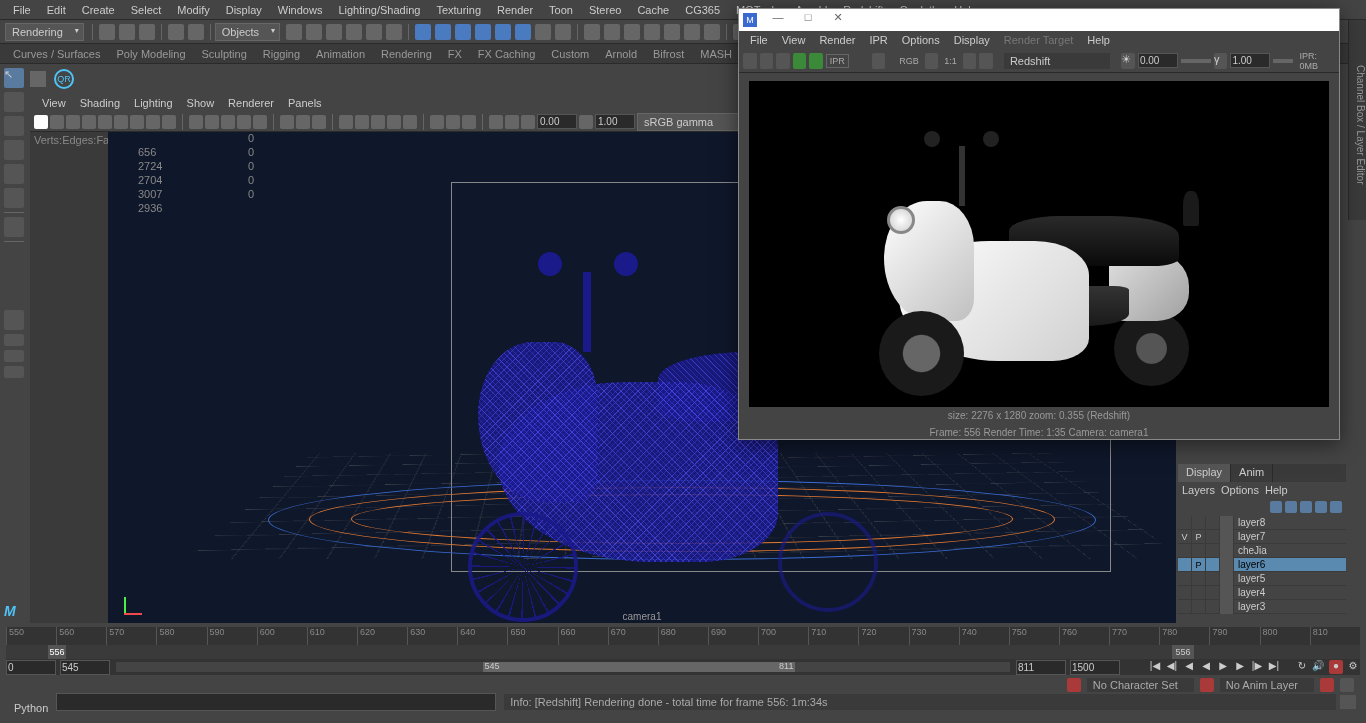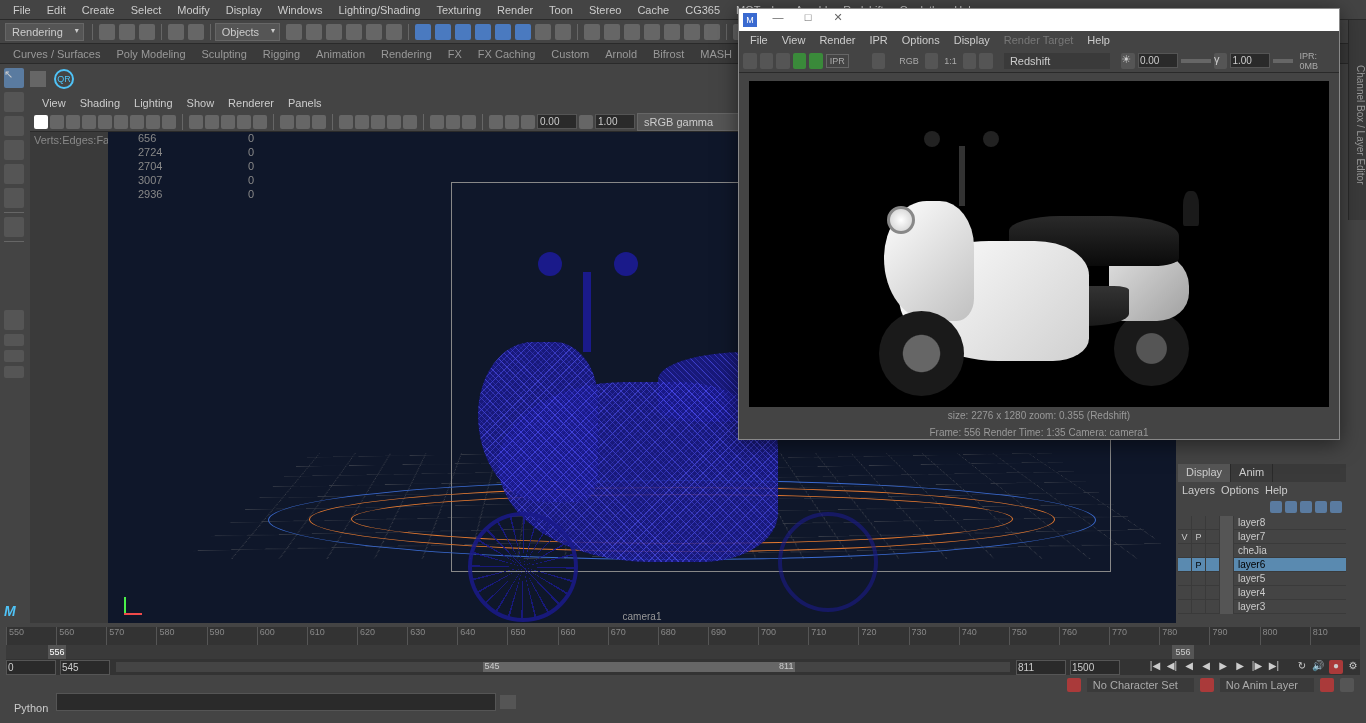--- a/index.html
+++ b/index.html
@@ -381,21 +381,21 @@
         <div class="wf-handlebar">
           <div class="wf-mirror1"></div>
             <div class="wf-mirror2"></div>
             <div class="wf-stem"></div>
         </div>
       </div>
     </div>
     <div class="camera-label">camera1</div>
     <div class="axis-gizmo"></div>
   </div>
-<div style="position: absolute; top: 38px; left: 108px; color: rgb(136, 136, 136); font-size: 10px;">
+<div style="position: absolute; top: 52px; left: 108px; color: rgb(136, 136, 136); font-size: 10px;">
       <div style="height: 14px;">656</div>
       <div style="height: 14px;">2724</div>
       <div style="height: 14px;">2704</div>
       <div style="height: 14px;">3007</div>
       <div style="height: 14px;">2936</div>
     </div>
     <div style="position: absolute; top: 38px; left: 218px; color: rgb(136, 136, 136); font-size: 10px;">
       <div style="height: 14px;">0</div>
       <div style="height: 14px;">0</div>
       <div style="height: 14px;">0</div>
@@ -549,20 +549,21 @@
   <div class="dd">No Character Set</div>
   <div class="ic"></div>
   <div class="dd">No Anim Layer</div>
   <div class="ic" style="background:#aa3a3a"></div>
   <div class="ic" style="background:#555"></div>
 </div>
 
 <div class="status-bar">
   <span class="lbl">Python</span>
   <input style="">
+  <div class="status-info">Info:  [Redshift] Rendering done - total time for frame 556: 1m:34s</div>
   <div style="width:16px;height:14px;background:#555;margin:0 4px"></div>
 </div>
 
 <div class="render-window">
   <div class="rw-titlebar">
     <div class="m-icon">M</div>
     <div class="winbtn">—</div>
     <div class="winbtn">□</div>
     <div class="winbtn">✕</div>
   </div>

